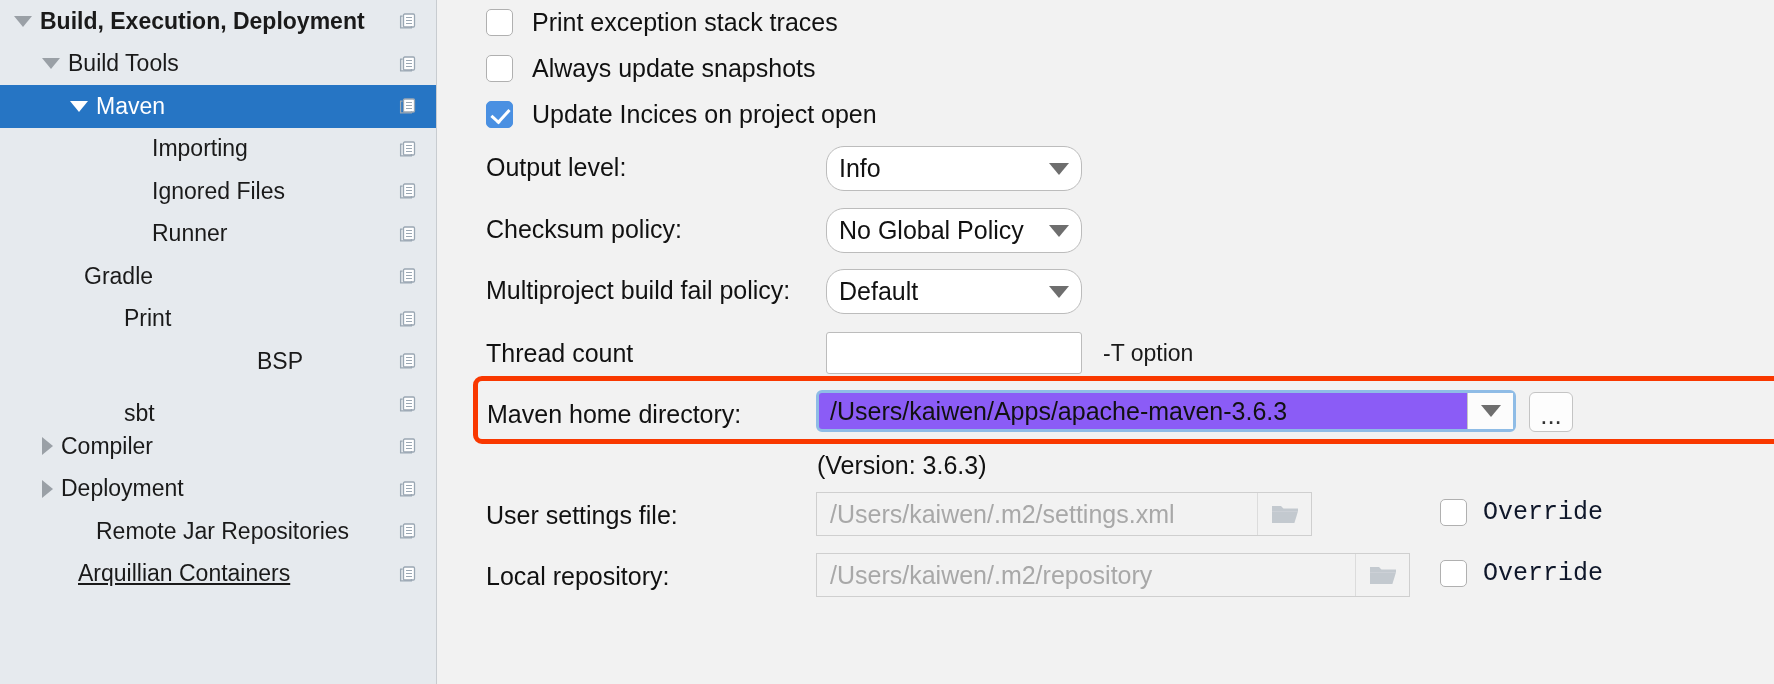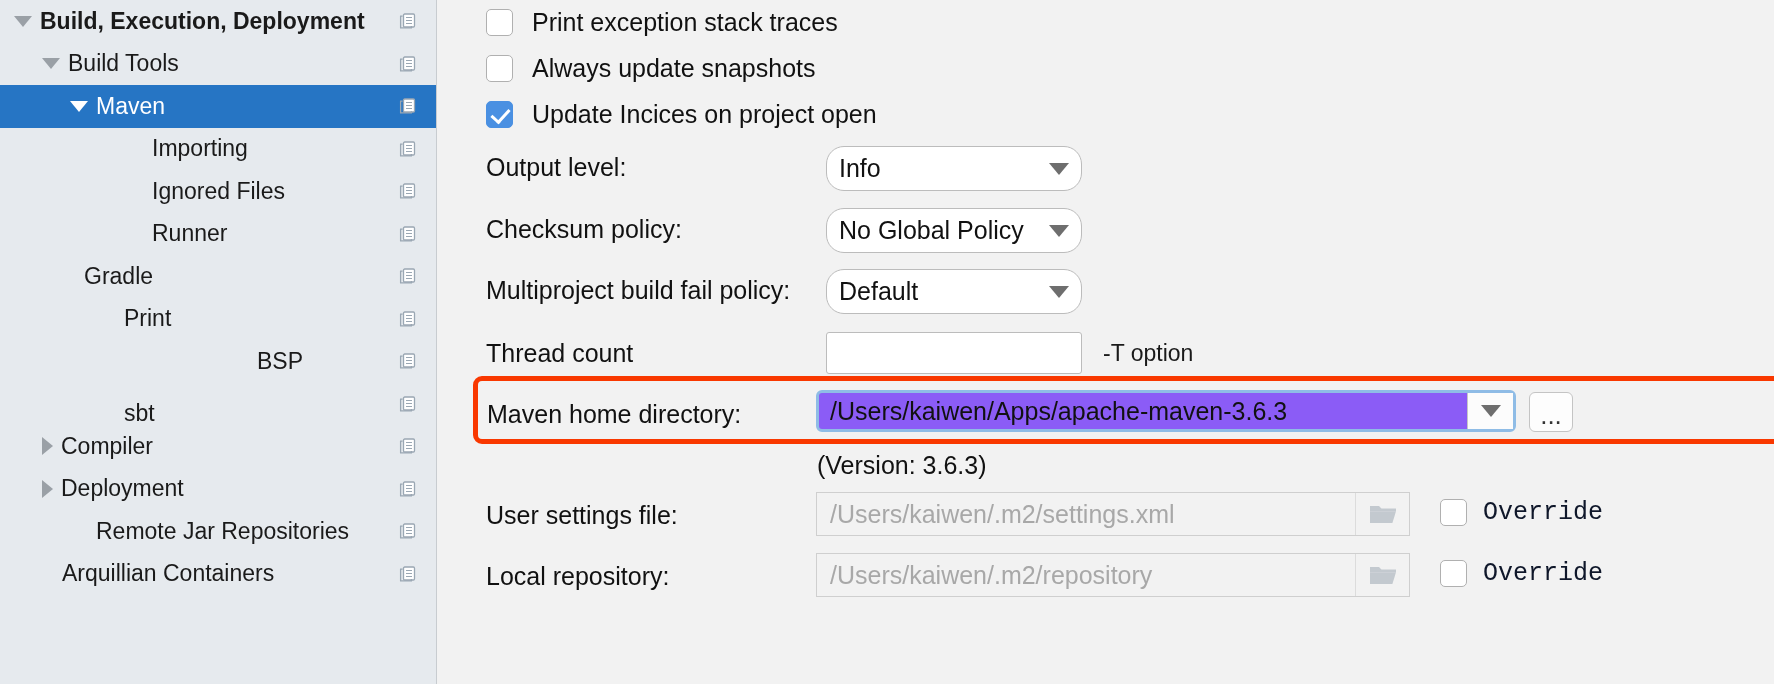--- a/index.html
+++ b/index.html
@@ -375,21 +375,21 @@
           <span class="copy-icon">
             <svg width="17" height="17" viewBox="0 0 17 17" aria-hidden="true">
               <rect x="4.5" y="1.5" width="11" height="13" rx="1.2" fill="#ffffff" stroke="#9aa7b3" stroke-width="1.3"></rect>
               <line x1="7" y1="5" x2="13" y2="5" stroke="#9aa7b3" stroke-width="1.1"></line>
               <line x1="7" y1="8" x2="13" y2="8" stroke="#9aa7b3" stroke-width="1.1"></line>
               <line x1="7" y1="11" x2="13" y2="11" stroke="#9aa7b3" stroke-width="1.1"></line>
               <path d="M3.6 3.6 H1.6 V15.4 H12.4 V13.4" fill="none" stroke="#9aa7b3" stroke-width="1.3"></path>
             </svg>
           </span>
         </div>
-        <div class="tree-row" style="padding-left: 36px;">
+        <div class="tree-row" style="padding-left: 52px; text-decoration: underline;">
           <span class="twisty none"></span>
           <span class="tree-label">Arquillian Containers</span>
           <span class="copy-icon">
             <svg width="17" height="17" viewBox="0 0 17 17" aria-hidden="true">
               <rect x="4.5" y="1.5" width="11" height="13" rx="1.2" fill="#ffffff" stroke="#9aa7b3" stroke-width="1.3"></rect>
               <line x1="7" y1="5" x2="13" y2="5" stroke="#9aa7b3" stroke-width="1.1"></line>
               <line x1="7" y1="8" x2="13" y2="8" stroke="#9aa7b3" stroke-width="1.1"></line>
               <line x1="7" y1="11" x2="13" y2="11" stroke="#9aa7b3" stroke-width="1.1"></line>
               <path d="M3.6 3.6 H1.6 V15.4 H12.4 V13.4" fill="none" stroke="#9aa7b3" stroke-width="1.3"></path>
             </svg>
@@ -454,21 +454,21 @@
       <span class="dropbtn">
         <span class="caret" style="margin-left:0"></span>
       </span>
     </div>
     <div id="browse-btn">...</div>
     <span class="version-note" style="left:360px; top:451px;">(Version: 3.6.3)</span>
 
     <div class="field-row" style="top:501px">
       <span class="field-label">User settings file:</span>
     </div>
-    <div class="pathfield" style="left:359px; top:492px; width:594px; height:44px;">
+    <div class="pathfield" style="left:359px; top:492px; width:496px; height:44px;">
       <span class="ptext">/Users/kaiwen/.m2/settings.xml</span>
       <span class="folder">
         <svg width="28" height="22" viewBox="0 0 28 22" aria-hidden="true">
           <path d="M1 3 h9 l2.4 2.6 H27 v2.6 H1 Z" fill="#c3c9cf"></path>
           <path d="M1 8.2 H27 L23.4 20 H1 Z" fill="#c3c9cf"></path>
         </svg>
       </span>
     </div>
     <div class="override-row" style="left:983px; top:498px;">
       <span class="chkbox"></span>

